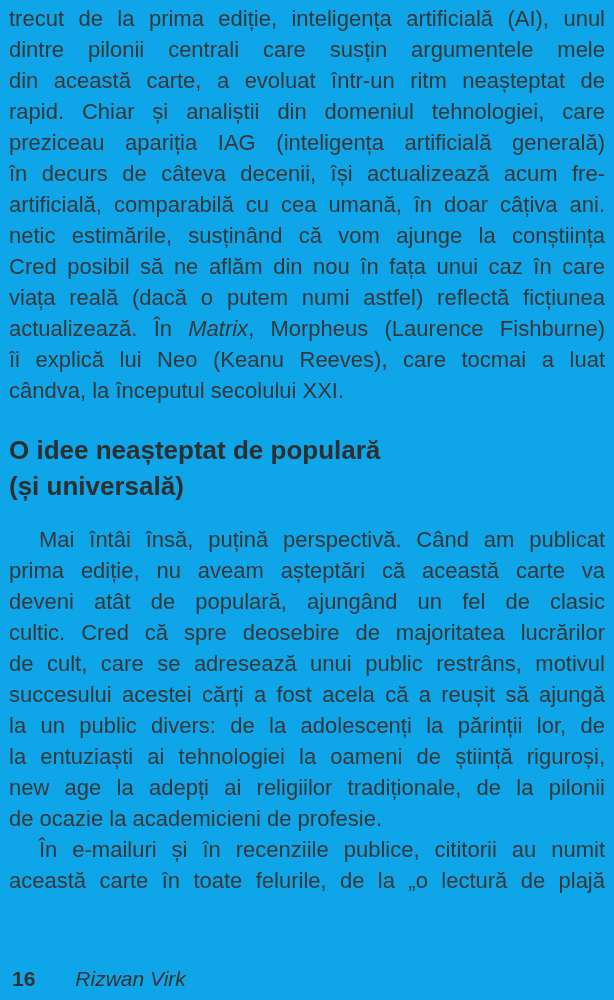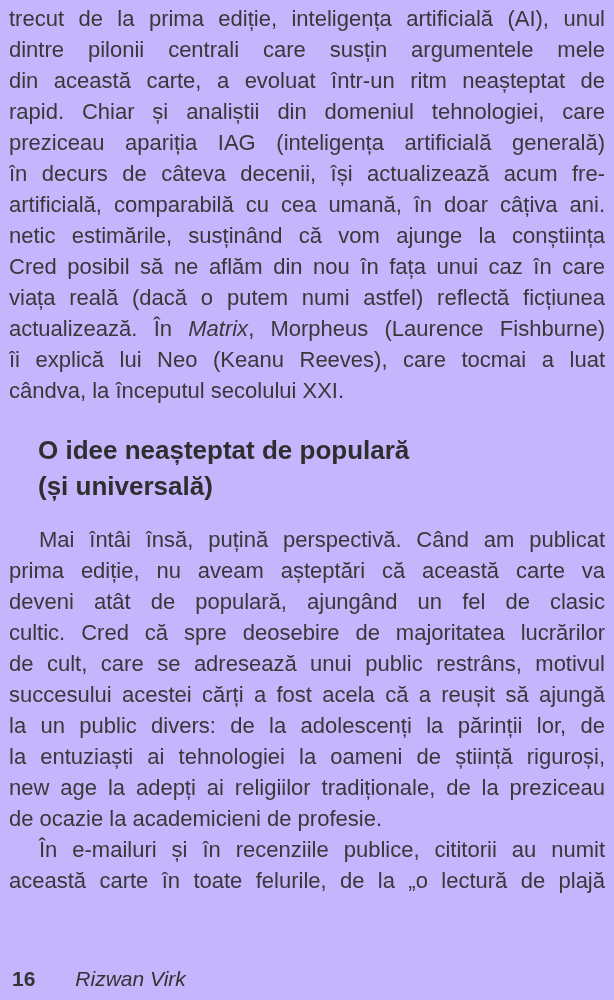--- a/index.html
+++ b/index.html
@@ -1,20 +1,20 @@
 <!DOCTYPE html>
 <html lang="ro"><head>
 <meta charset="utf-8">
 <style>
   html,body { margin:0; padding:0; }
   body { background:#ffffff; }
   .page {
     position:relative;
     width:614px; height:1000px;
-    background:#c4b5fd;
+    background:#0ea5e9;
     color:#383838;
     font-family:"Liberation Sans", sans-serif;
     box-sizing:border-box;
     padding:3px 9px 0 9px;
     overflow:hidden;
   }
   .para { margin:0; }
   .line {
     font-size:22px;
     line-height:31px;
@@ -27,21 +27,21 @@
   .line.last { text-align-last:left; }
   .line.indent { text-indent:30px; }
   .italic { font-style:italic; }
   .heading {
     margin:26px 0 20px 0;
     font-size:26px;
     line-height:36px;
     font-weight:600;
     color:#2e2e2e;
   }
-  .h-line { display:block;margin-left:29px; }
+  .h-line { display:block; }
   .footer {
     position:absolute;
     left:12px; bottom:9px;
     font-size:21px;
     line-height:25px;
     color:#333333;
   }
   .page-num { font-weight:bold; }
   .author { font-style:italic; margin-left:40px; }
 </style>
@@ -73,21 +73,21 @@
 
   <div class="para">
       <div class="line indent"><span>Mai întâi însă, puțină perspectivă. Când am publicat</span></div>
       <div class="line"><span>prima ediție, nu aveam așteptări că această carte va</span></div>
       <div class="line"><span>deveni atât de populară, ajungând un fel de clasic</span></div>
       <div class="line"><span>cultic. Cred că spre deosebire de majoritatea lucrărilor</span></div>
       <div class="line"><span>de cult, care se adresează unui public restrâns, motivul</span></div>
       <div class="line"><span>succesului acestei cărți a fost acela că a reușit să ajungă</span></div>
       <div class="line"><span>la un public divers: de la adolescenți la părinții lor, de</span></div>
       <div class="line"><span>la entuziaști ai tehnologiei la oameni de știință riguroși,</span></div>
-      <div class="line"><span>new age la adepți ai religiilor tradiționale, de la preziceau</span></div>
+      <div class="line"><span>new age la adepți ai religiilor tradiționale, de la pilonii</span></div>
       <div class="line last"><span>de ocazie la academicieni de profesie.</span></div>
     </div>
 
   <div class="para">
       <div class="line indent"><span>În e-mailuri și în recenziile publice, cititorii au numit</span></div>
       <div class="line"><span>această carte în toate felurile, de la „o lectură de plajă</span></div>
     </div>
 
   <div class="footer">
     <span class="page-num">16</span><span class="author">Rizwan Virk</span>

